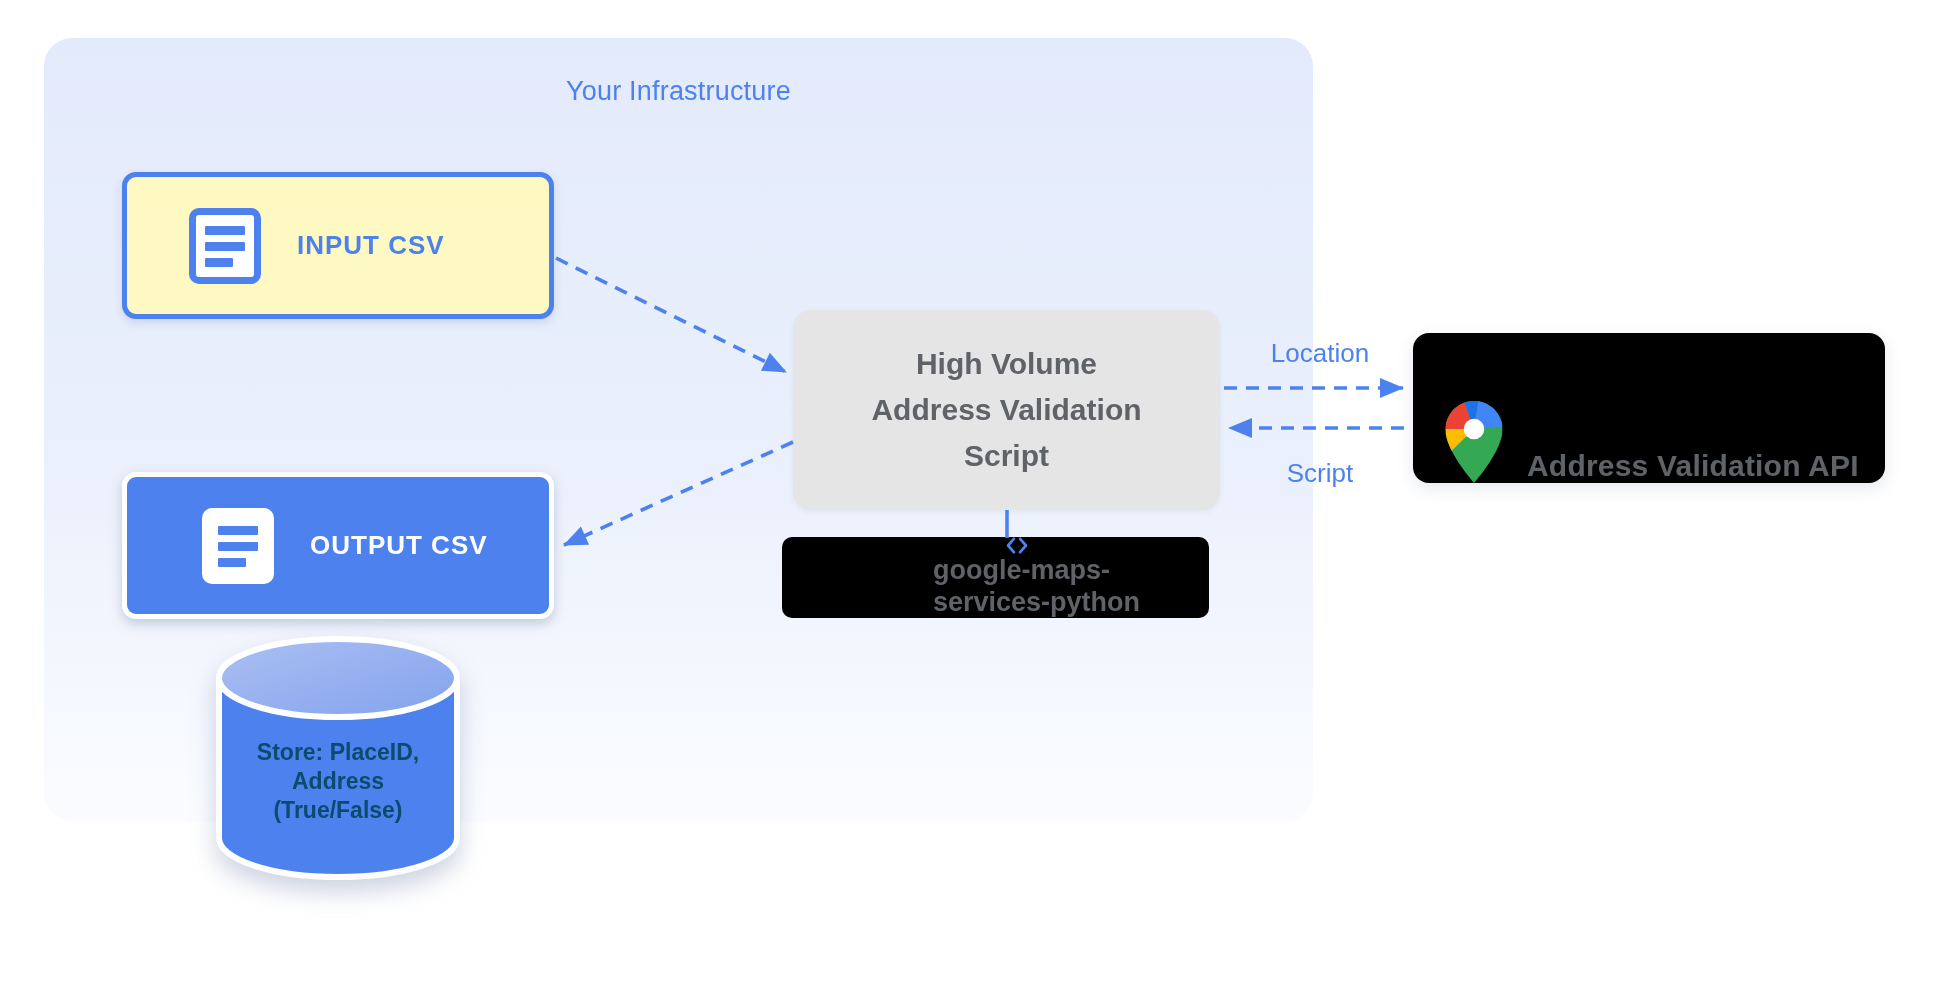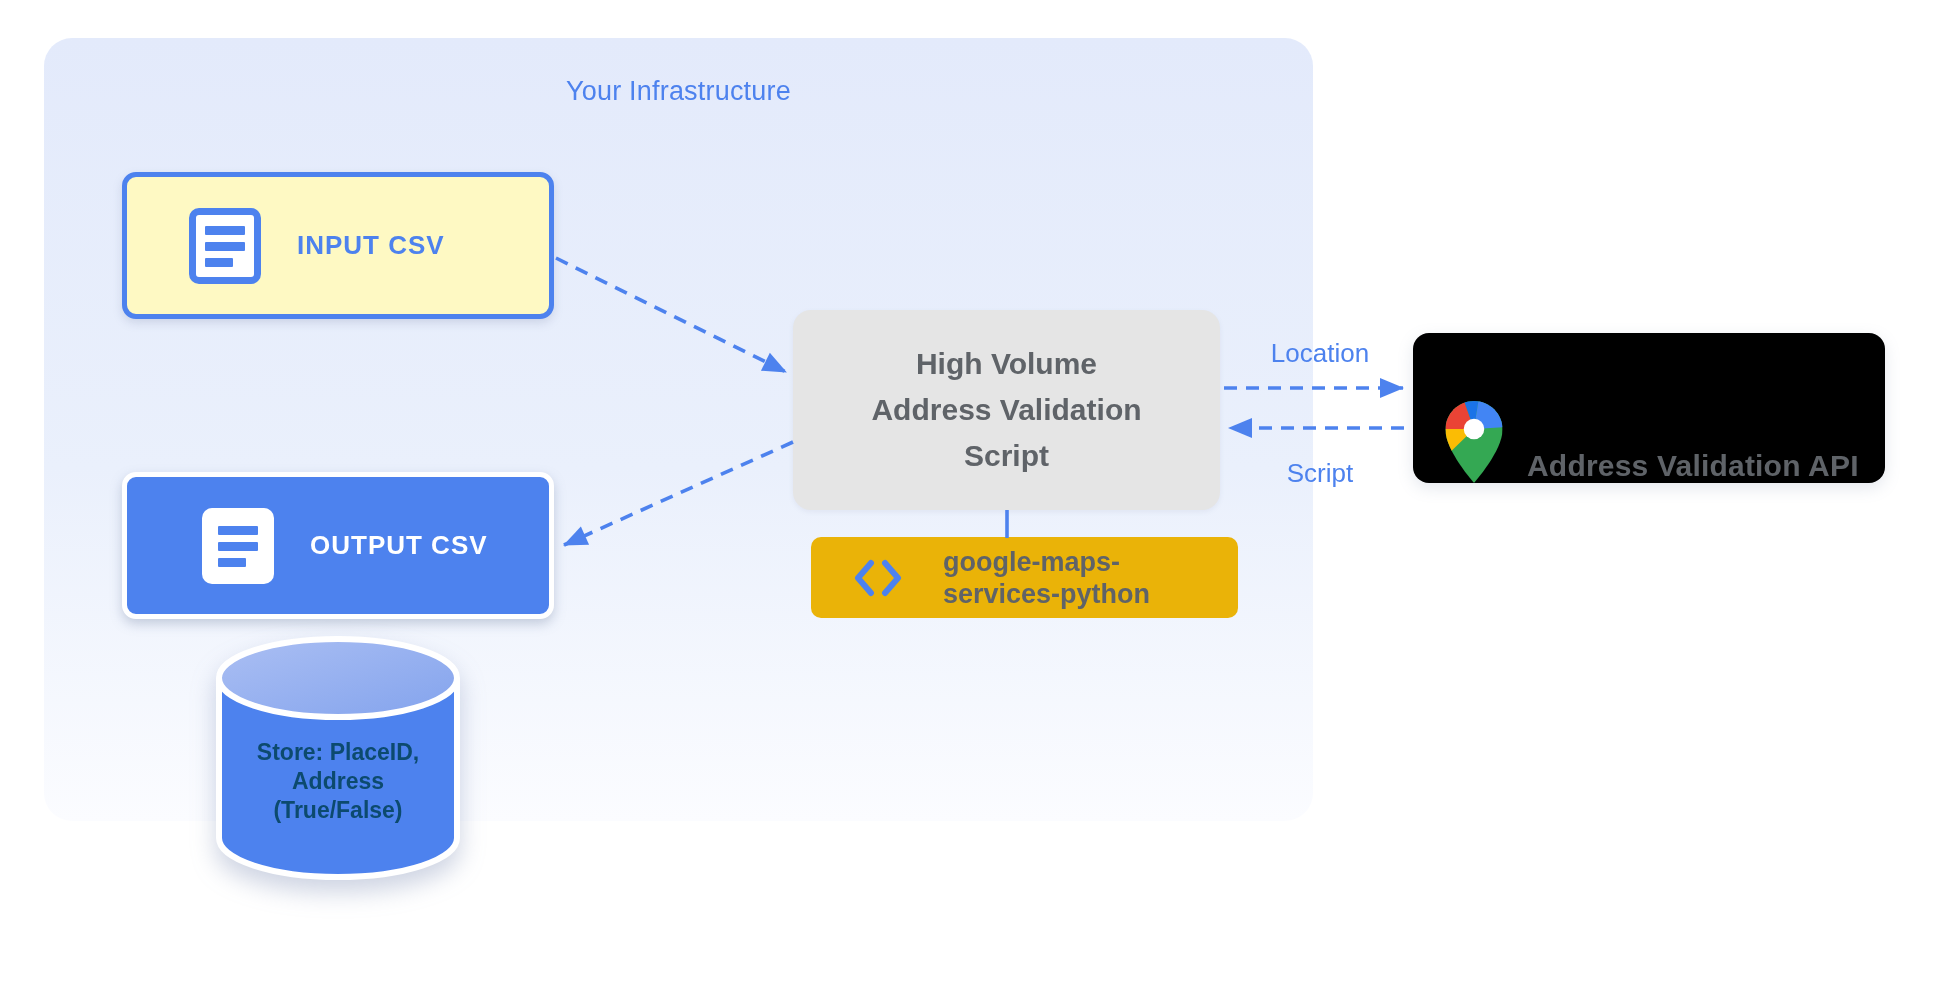--- a/index.html
+++ b/index.html
@@ -55,22 +55,22 @@
   .doc-solid .b3{top:50px;width:28px;}
 
   
   #script-box{
     left:793px;top:310px;width:427px;height:200px;border-radius:18px;background:#e5e5e5;
     display:flex;flex-direction:column;justify-content:center;align-items:center;
     color:#5F6368;font-size:30px;font-weight:bold;line-height:46px;text-align:center;
     box-shadow:0 2px 5px rgba(120,130,160,.10);
   }
   #library-box{
-    left:811px;top:537px;width:427px;height:81px;border-radius:10px;background:#eab308;
-    display:flex;align-items:center;box-sizing:border-box;padding-left:42px;
+    left:782px;top:537px;width:427px;height:81px;border-radius:10px;background:#000000;
+    display:flex;align-items:center;box-sizing:border-box;padding-left:42px;flex-direction:column;
   }
   #library-text{color:#5F6368;font-size:27px;font-weight:bold;line-height:32px;margin-left:40px;}
 
   
   #api-box{
     left:1413px;top:333px;width:472px;height:150px;border-radius:16px;background:#000000;
     display:flex;align-items:flex-end;box-sizing:border-box;padding-left:32px;
     box-shadow:0 5px 16px rgba(110,125,160,.18);
   }
   #api-label{color:#5F6368;font-size:30px;font-weight:bold;margin-left:24px;letter-spacing:.2px;}

